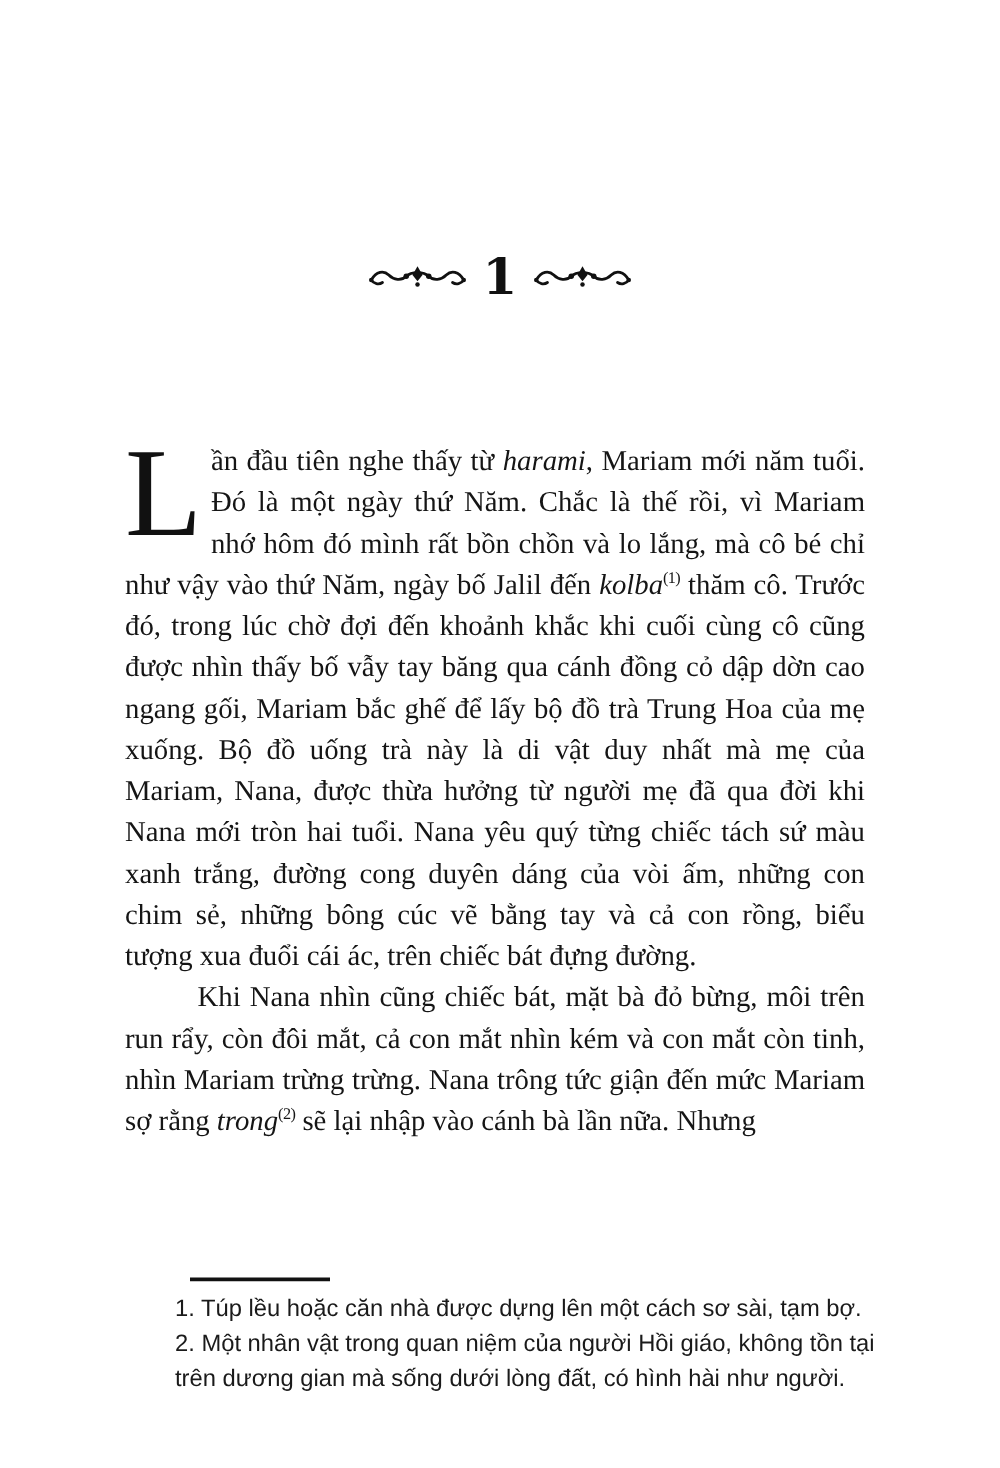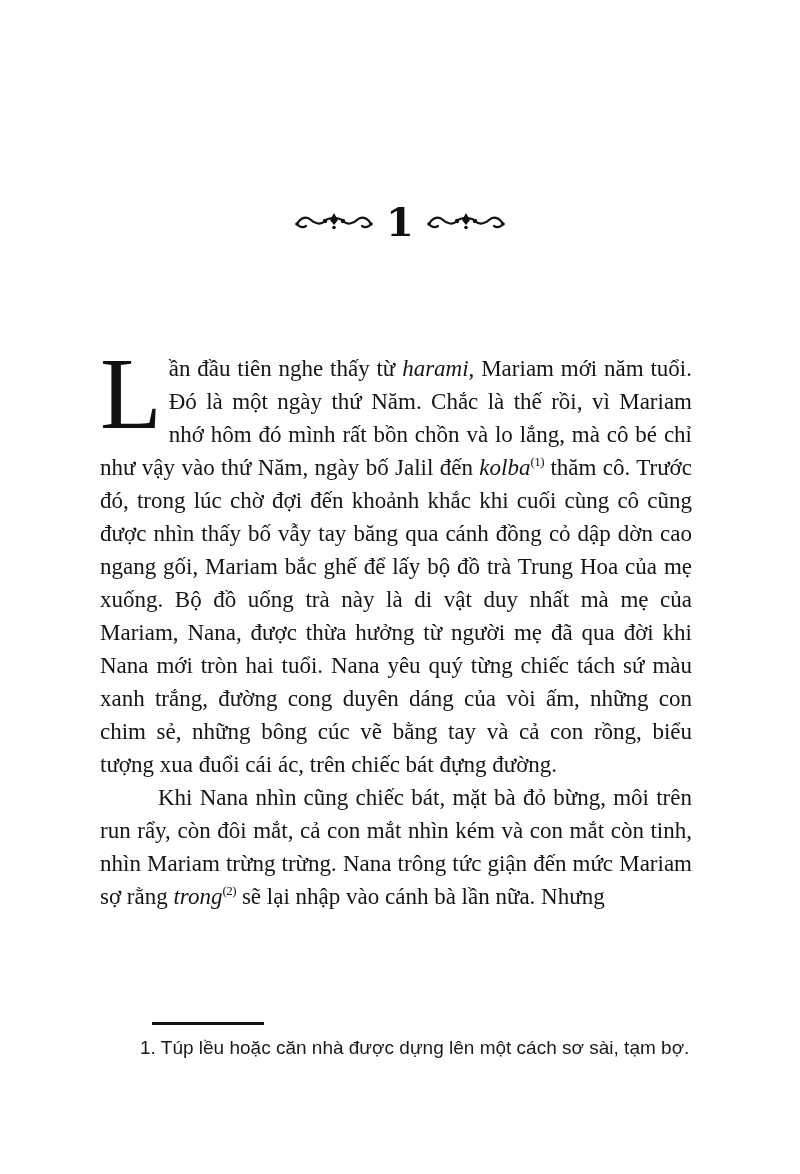--- a/index.html
+++ b/index.html
@@ -134,15 +134,16 @@
   <div class="body-text">
     <p class="para">
       <span class="dropcap">L</span><span><span>ần đầu tiên nghe thấy từ </span><i>harami</i><span>, Mariam mới năm tuổi. Đó là một ngày thứ Năm. Chắc là thế rồi, vì Mariam nhớ hôm đó mình rất bồn chồn và lo lắng, mà cô bé chỉ như vậy vào thứ Năm, ngày bố Jalil đến </span><i>kolba</i><sup>(1)</sup><span> thăm cô. Trước đó, trong lúc chờ đợi đến khoảnh khắc khi cuối cùng cô cũng được nhìn thấy bố vẫy tay băng qua cánh đồng cỏ dập dờn cao ngang gối, Mariam bắc ghế để lấy bộ đồ trà Trung Hoa của mẹ xuống. Bộ đồ uống trà này là di vật duy nhất mà mẹ của Mariam, Nana, được thừa hưởng từ người mẹ đã qua đời khi Nana mới tròn hai tuổi. Nana yêu quý từng chiếc tách sứ màu xanh trắng, đường cong duyên dáng của vòi ấm, những con chim sẻ, những bông cúc vẽ bằng tay và cả con rồng, biểu tượng xua đuổi cái ác, trên chiếc bát đựng đường.</span></span>
     </p>
     <p class="para indent"><span>Khi Nana nhìn cũng chiếc bát, mặt bà đỏ bừng, môi trên run rẩy, còn đôi mắt, cả con mắt nhìn kém và con mắt còn tinh, nhìn Mariam trừng trừng. Nana trông tức giận đến mức Mariam sợ rằng </span><i>trong</i><sup>(2)</sup><span> sẽ lại nhập vào cánh bà lần nữa. Nhưng</span></p>
   </div>
 
   <div class="footnote-area">
     <div class="footnote-rule"></div>
     <p class="footnote">1. Túp lều hoặc căn nhà được dựng lên một cách sơ sài, tạm bợ.</p>
+    <p class="footnote">2. Một nhân vật trong quan niệm của người Hồi giáo, không tồn tại trên dương gian mà sống dưới lòng đất, có hình hài như người.</p>
   </div>
 
 </div>
 
 </body></html>

